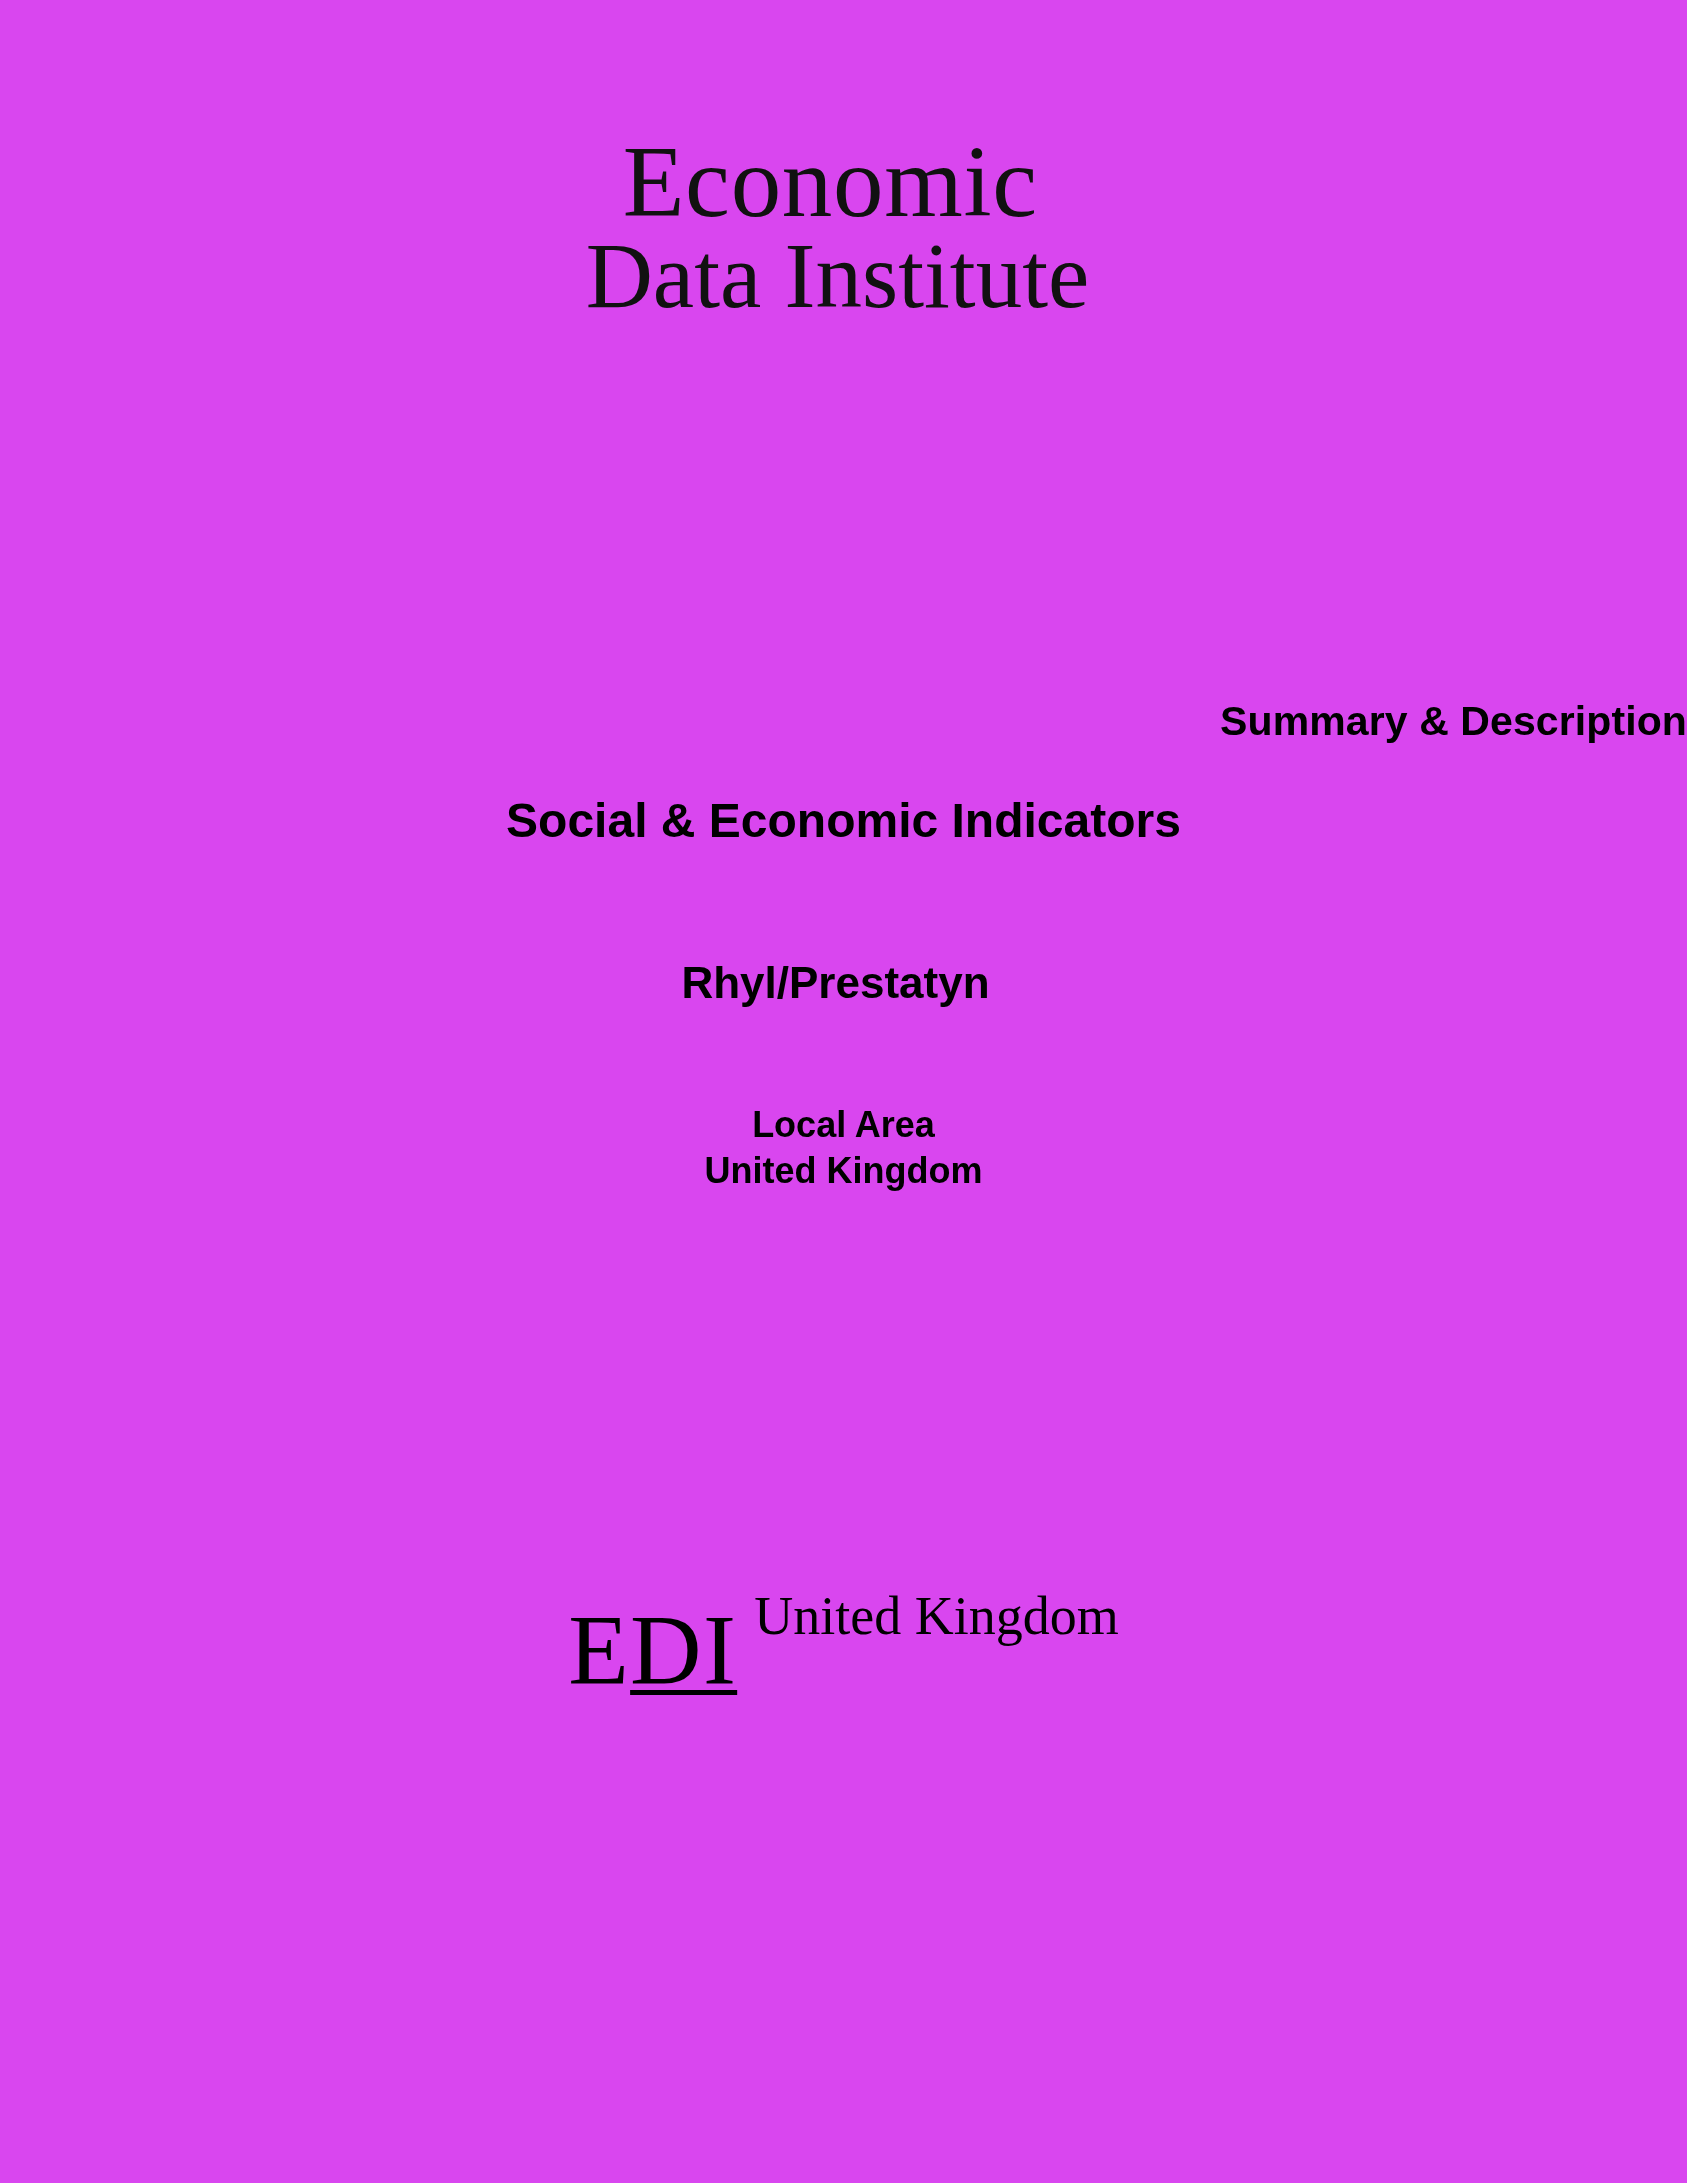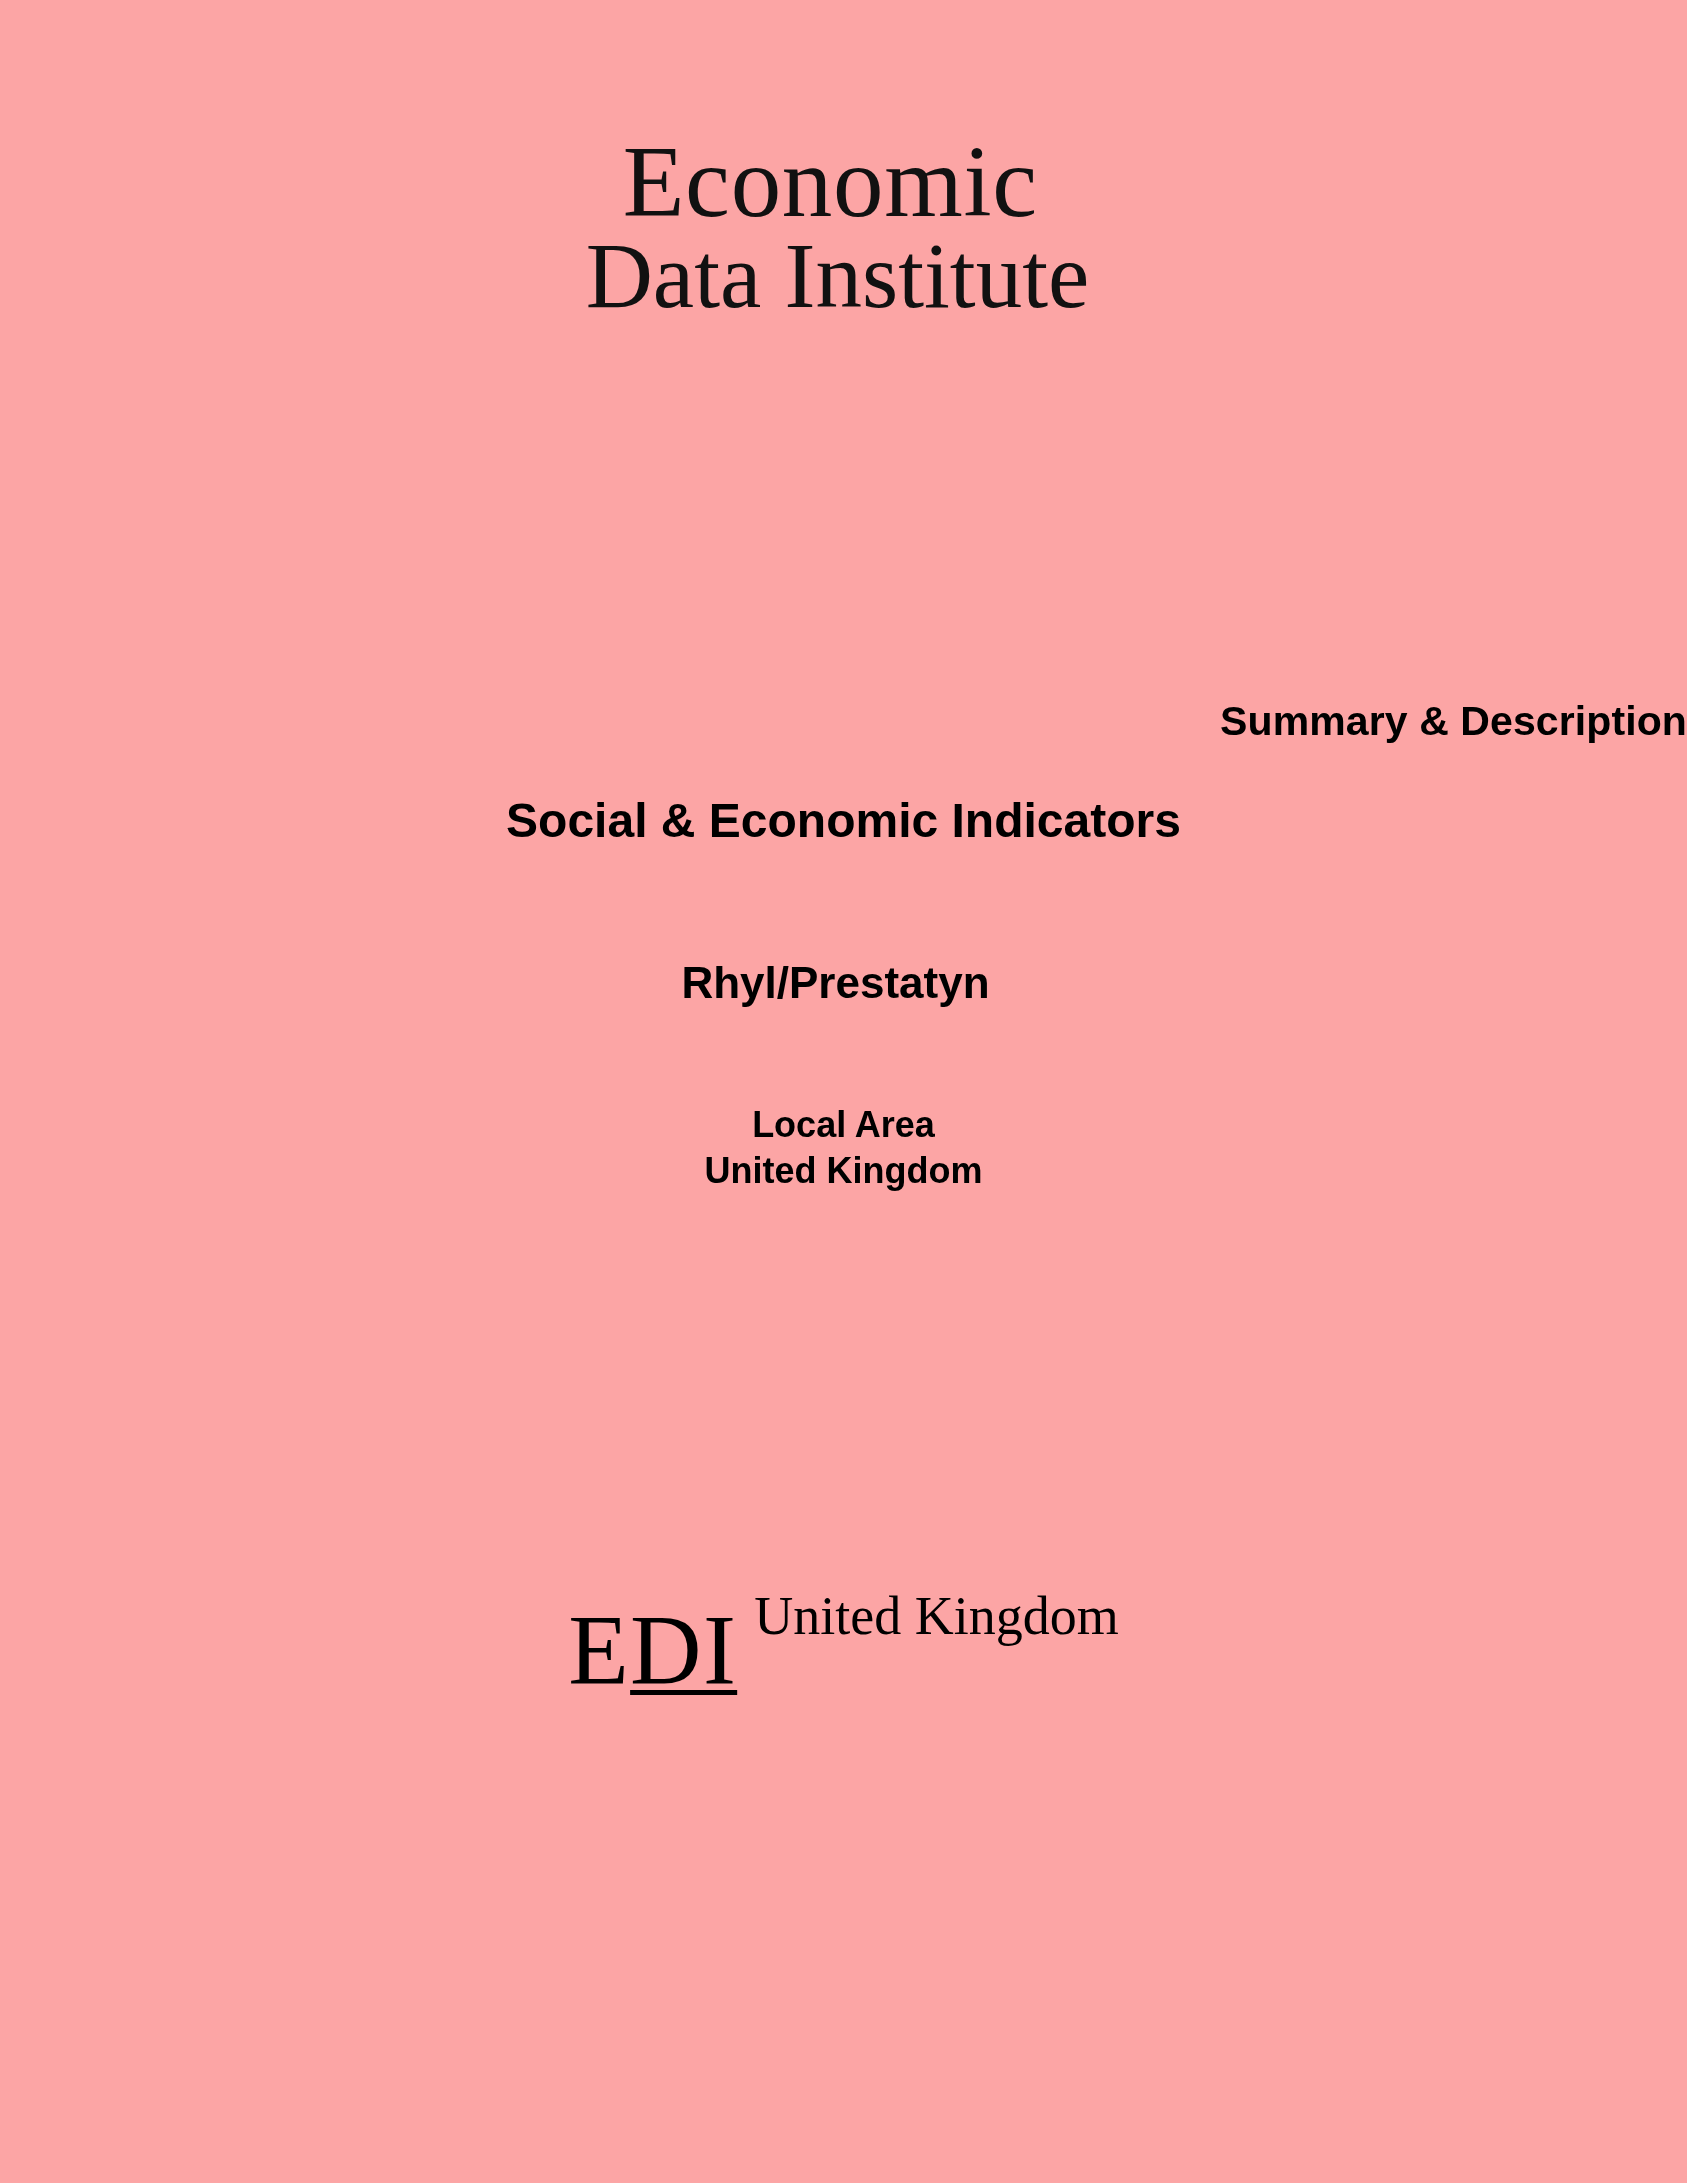--- a/index.html
+++ b/index.html
@@ -13,21 +13,21 @@
     font-family: "Liberation Sans", sans-serif;
     color: #000000;
     position: relative;
     overflow: hidden;
   }
 
   .page {
     position: relative;
     width: 1687px;
     height: 2183px;
-    background: #fca5a5;
+    background: #d946ef;
   }
 
   
   .masthead {
     position: absolute;
     top: 132px;
     left: 0;
     width: 1687px;
     text-align: center;
     font-family: "Liberation Serif", serif;

